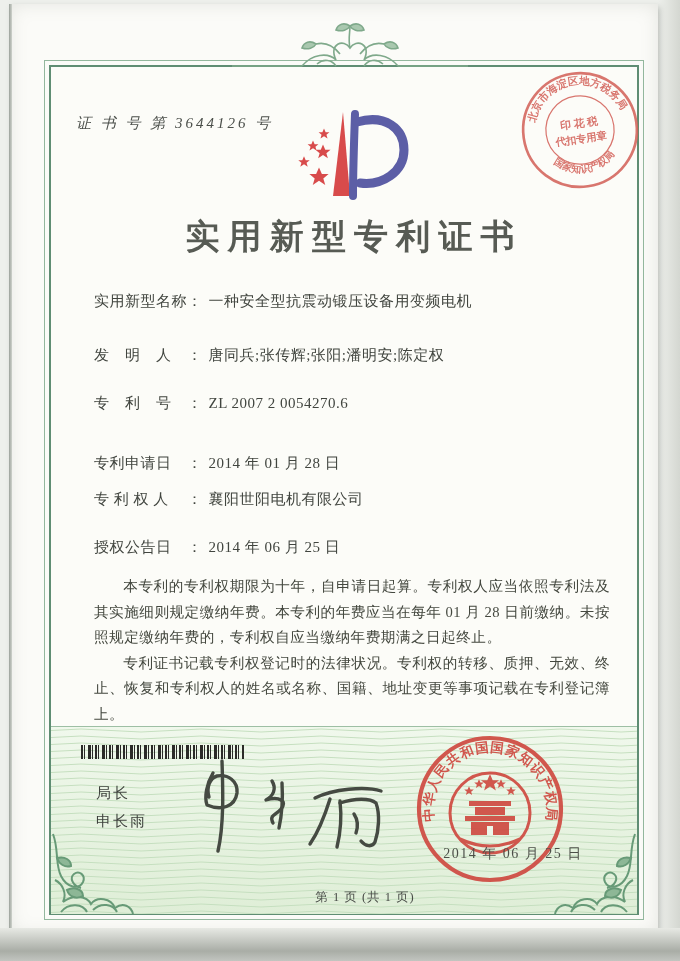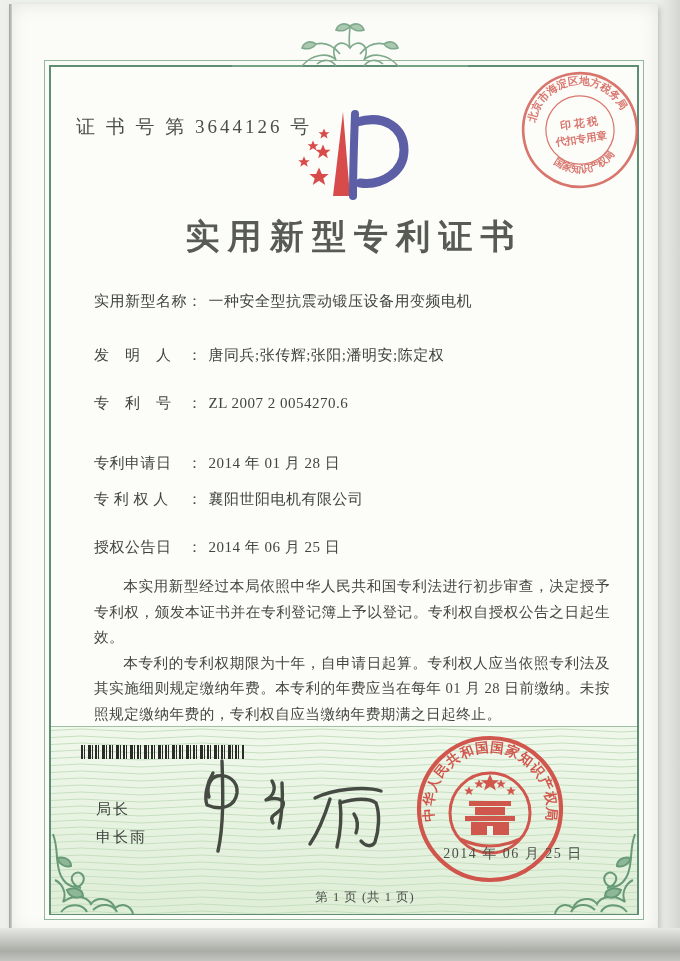--- a/index.html
+++ b/index.html
@@ -32,21 +32,21 @@
     border:1px solid #93b79d;box-sizing:border-box;
   }
   .frame-inner{
     position:absolute;left:39px;top:61px;width:590px;height:850px;
     border:2px solid #5f8d73;box-sizing:border-box;background:#fcfcf8;
   }
   .top-ornament{position:absolute;left:222px;top:10px;width:236px;height:58px;}
   
   .cert-no{
     position:absolute;left:66px;top:110px;
-    font-size:19px;color:#4b4f4a;letter-spacing:3px;
+    font-size:15px;color:#4b4f4a;letter-spacing:3px;font-style:italic;
   }
   
   .logo{position:absolute;left:272px;top:96px;width:136px;height:104px;}
   
   .tax-stamp{position:absolute;left:508px;top:64px;width:124px;height:124px;transform:rotate(-8deg);opacity:.88;}
   
   .title{
     position:absolute;left:0;top:210px;width:680px;text-align:center;
     font-size:34px;font-weight:600;color:#575b54;letter-spacing:.24em;text-indent:.24em;
   }
@@ -70,21 +70,21 @@
   }
   .band-waves{position:absolute;left:0;top:0;width:100%;height:100%;}
   .barcode{
     position:absolute;left:30px;top:18px;width:163px;height:14px;
     background:repeating-linear-gradient(90deg,
       #2b2b28 0 2px,transparent 2px 3px,
       #2b2b28 3px 4px,transparent 4px 7px,
       #2b2b28 7px 10px,transparent 10px 11px,
       #2b2b28 11px 12px,transparent 12px 14px);
   }
-  .director{position:absolute;left:45px;top:68px;font-size:15px;color:#3c403b;letter-spacing:2px;line-height:28px;}
+  .director{position:absolute;left:45px;top:52px;font-size:15px;color:#3c403b;letter-spacing:2px;line-height:28px;}
   .signature{position:absolute;left:118px;top:26px;width:228px;height:108px;}
   .gov-seal{position:absolute;left:354px;top:0px;width:170px;height:170px;opacity:.92;}
   .seal-date{
     position:absolute;left:372px;top:118px;width:180px;text-align:center;
     font-size:14px;color:#4c4f48;letter-spacing:1.5px;z-index:5;
   }
   .footer-page{
     position:absolute;left:0;top:162px;width:100%;text-align:center;
     font-size:12.5px;color:#474b46;letter-spacing:1px;padding-left:21px;
   }
@@ -154,21 +154,20 @@
   <div class="fields">
     <div class="field-row" style="top:0px"><span class="field-label">实用新型名称</span><span class="field-colon">：</span><span>一种安全型抗震动锻压设备用变频电机</span></div>
     <div class="field-row" style="top:54px"><span class="field-label">发　明　人</span><span class="field-colon">：</span><span>唐同兵;张传辉;张阳;潘明安;陈定权</span></div>
     <div class="field-row" style="top:102px"><span class="field-label">专　利　号</span><span class="field-colon">：</span><span>ZL 2007 2 0054270.6</span></div>
     <div class="field-row" style="top:162px"><span class="field-label">专利申请日</span><span class="field-colon">：</span><span>2014 年 01 月 28 日</span></div>
     <div class="field-row" style="top:198px"><span class="field-label">专 利 权 人</span><span class="field-colon">：</span><span>襄阳世阳电机有限公司</span></div>
     <div class="field-row" style="top:246px"><span class="field-label">授权公告日</span><span class="field-colon">：</span><span>2014 年 06 月 25 日</span></div>
   </div>
 
   <div class="body-text">
-    <p>本实用新型经过本局依照中华人民共和国专利法进行初步审查，决定授予专利权，颁发本证书并在专利登记簿上予以登记。专利权自授权公告之日起生效。</p>
     <p>本专利的专利权期限为十年，自申请日起算。专利权人应当依照专利法及其实施细则规定缴纳年费。本专利的年费应当在每年 01 月 28 日前缴纳。未按照规定缴纳年费的，专利权自应当缴纳年费期满之日起终止。</p>
     <p>专利证书记载专利权登记时的法律状况。专利权的转移、质押、无效、终止、恢复和专利权人的姓名或名称、国籍、地址变更等事项记载在专利登记簿上。</p>
   </div>
 
   <div class="band">
     <svg class="band-waves" preserveAspectRatio="none">
       <defs>
         <pattern id="wav" width="120" height="7" patternUnits="userSpaceOnUse">
           <path d="M0,3.5 Q30,0.5 60,3.5 T120,3.5" fill="none" stroke="#c5dfbf" stroke-width="1"></path>
         </pattern>

